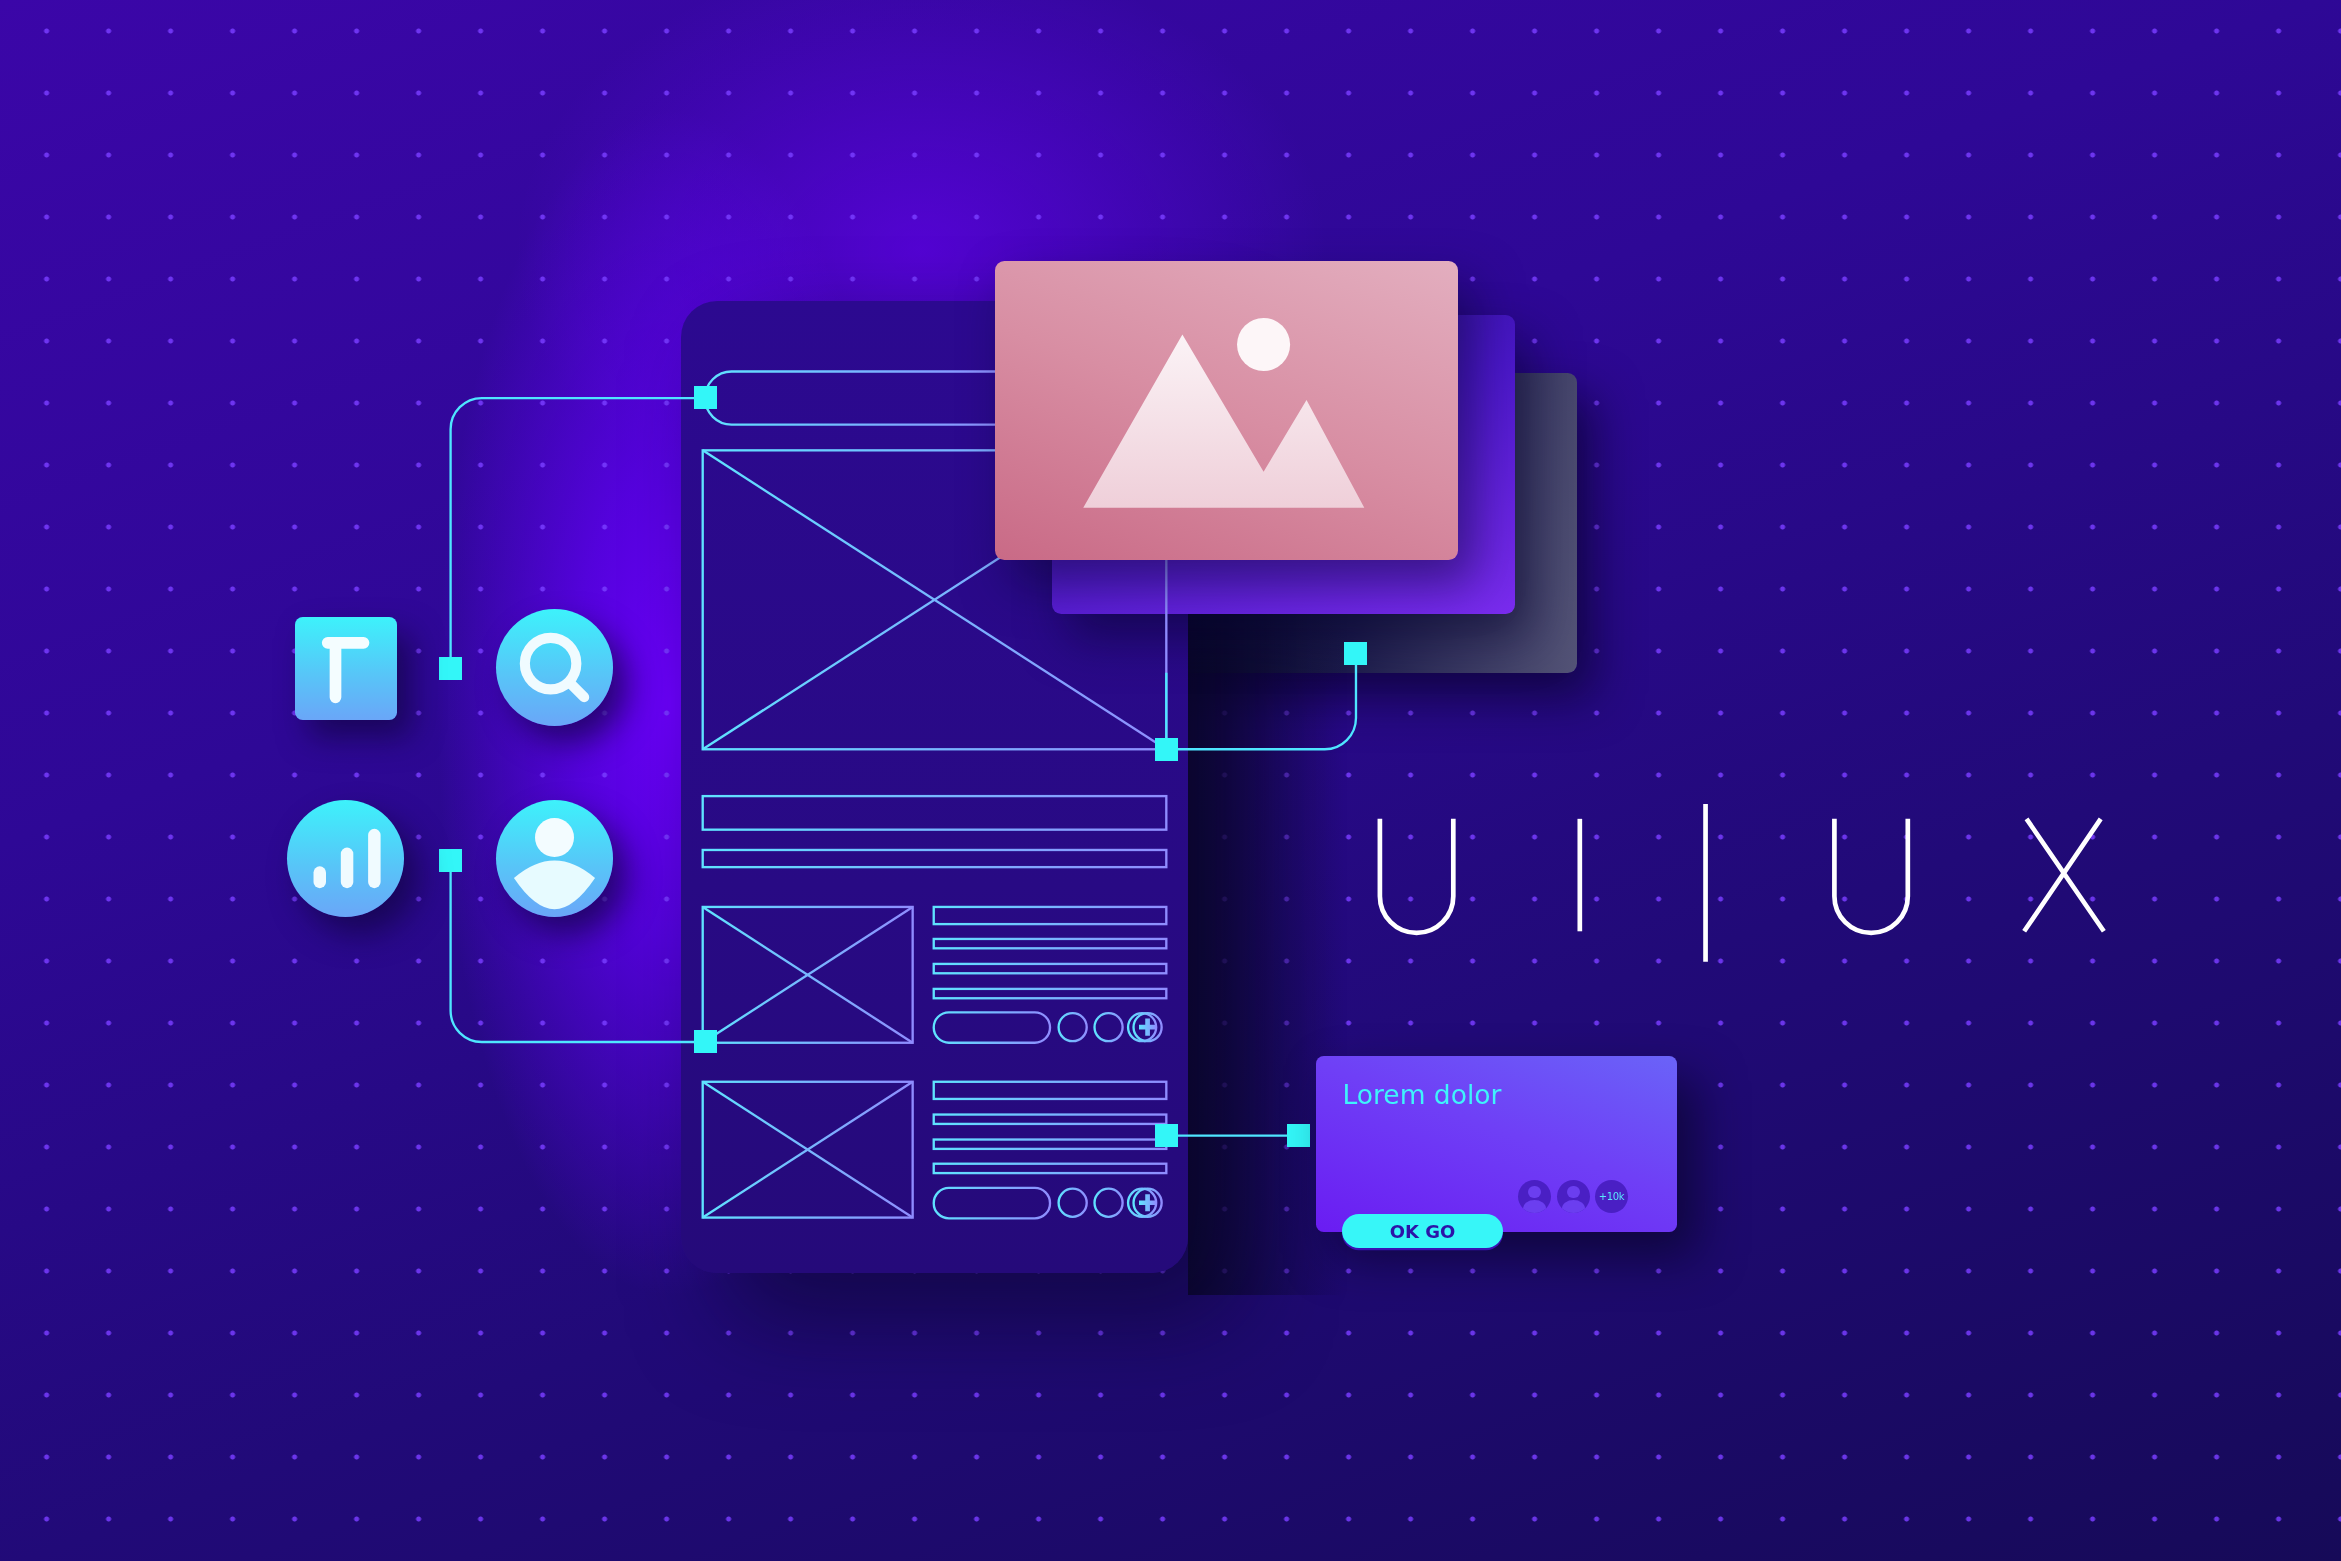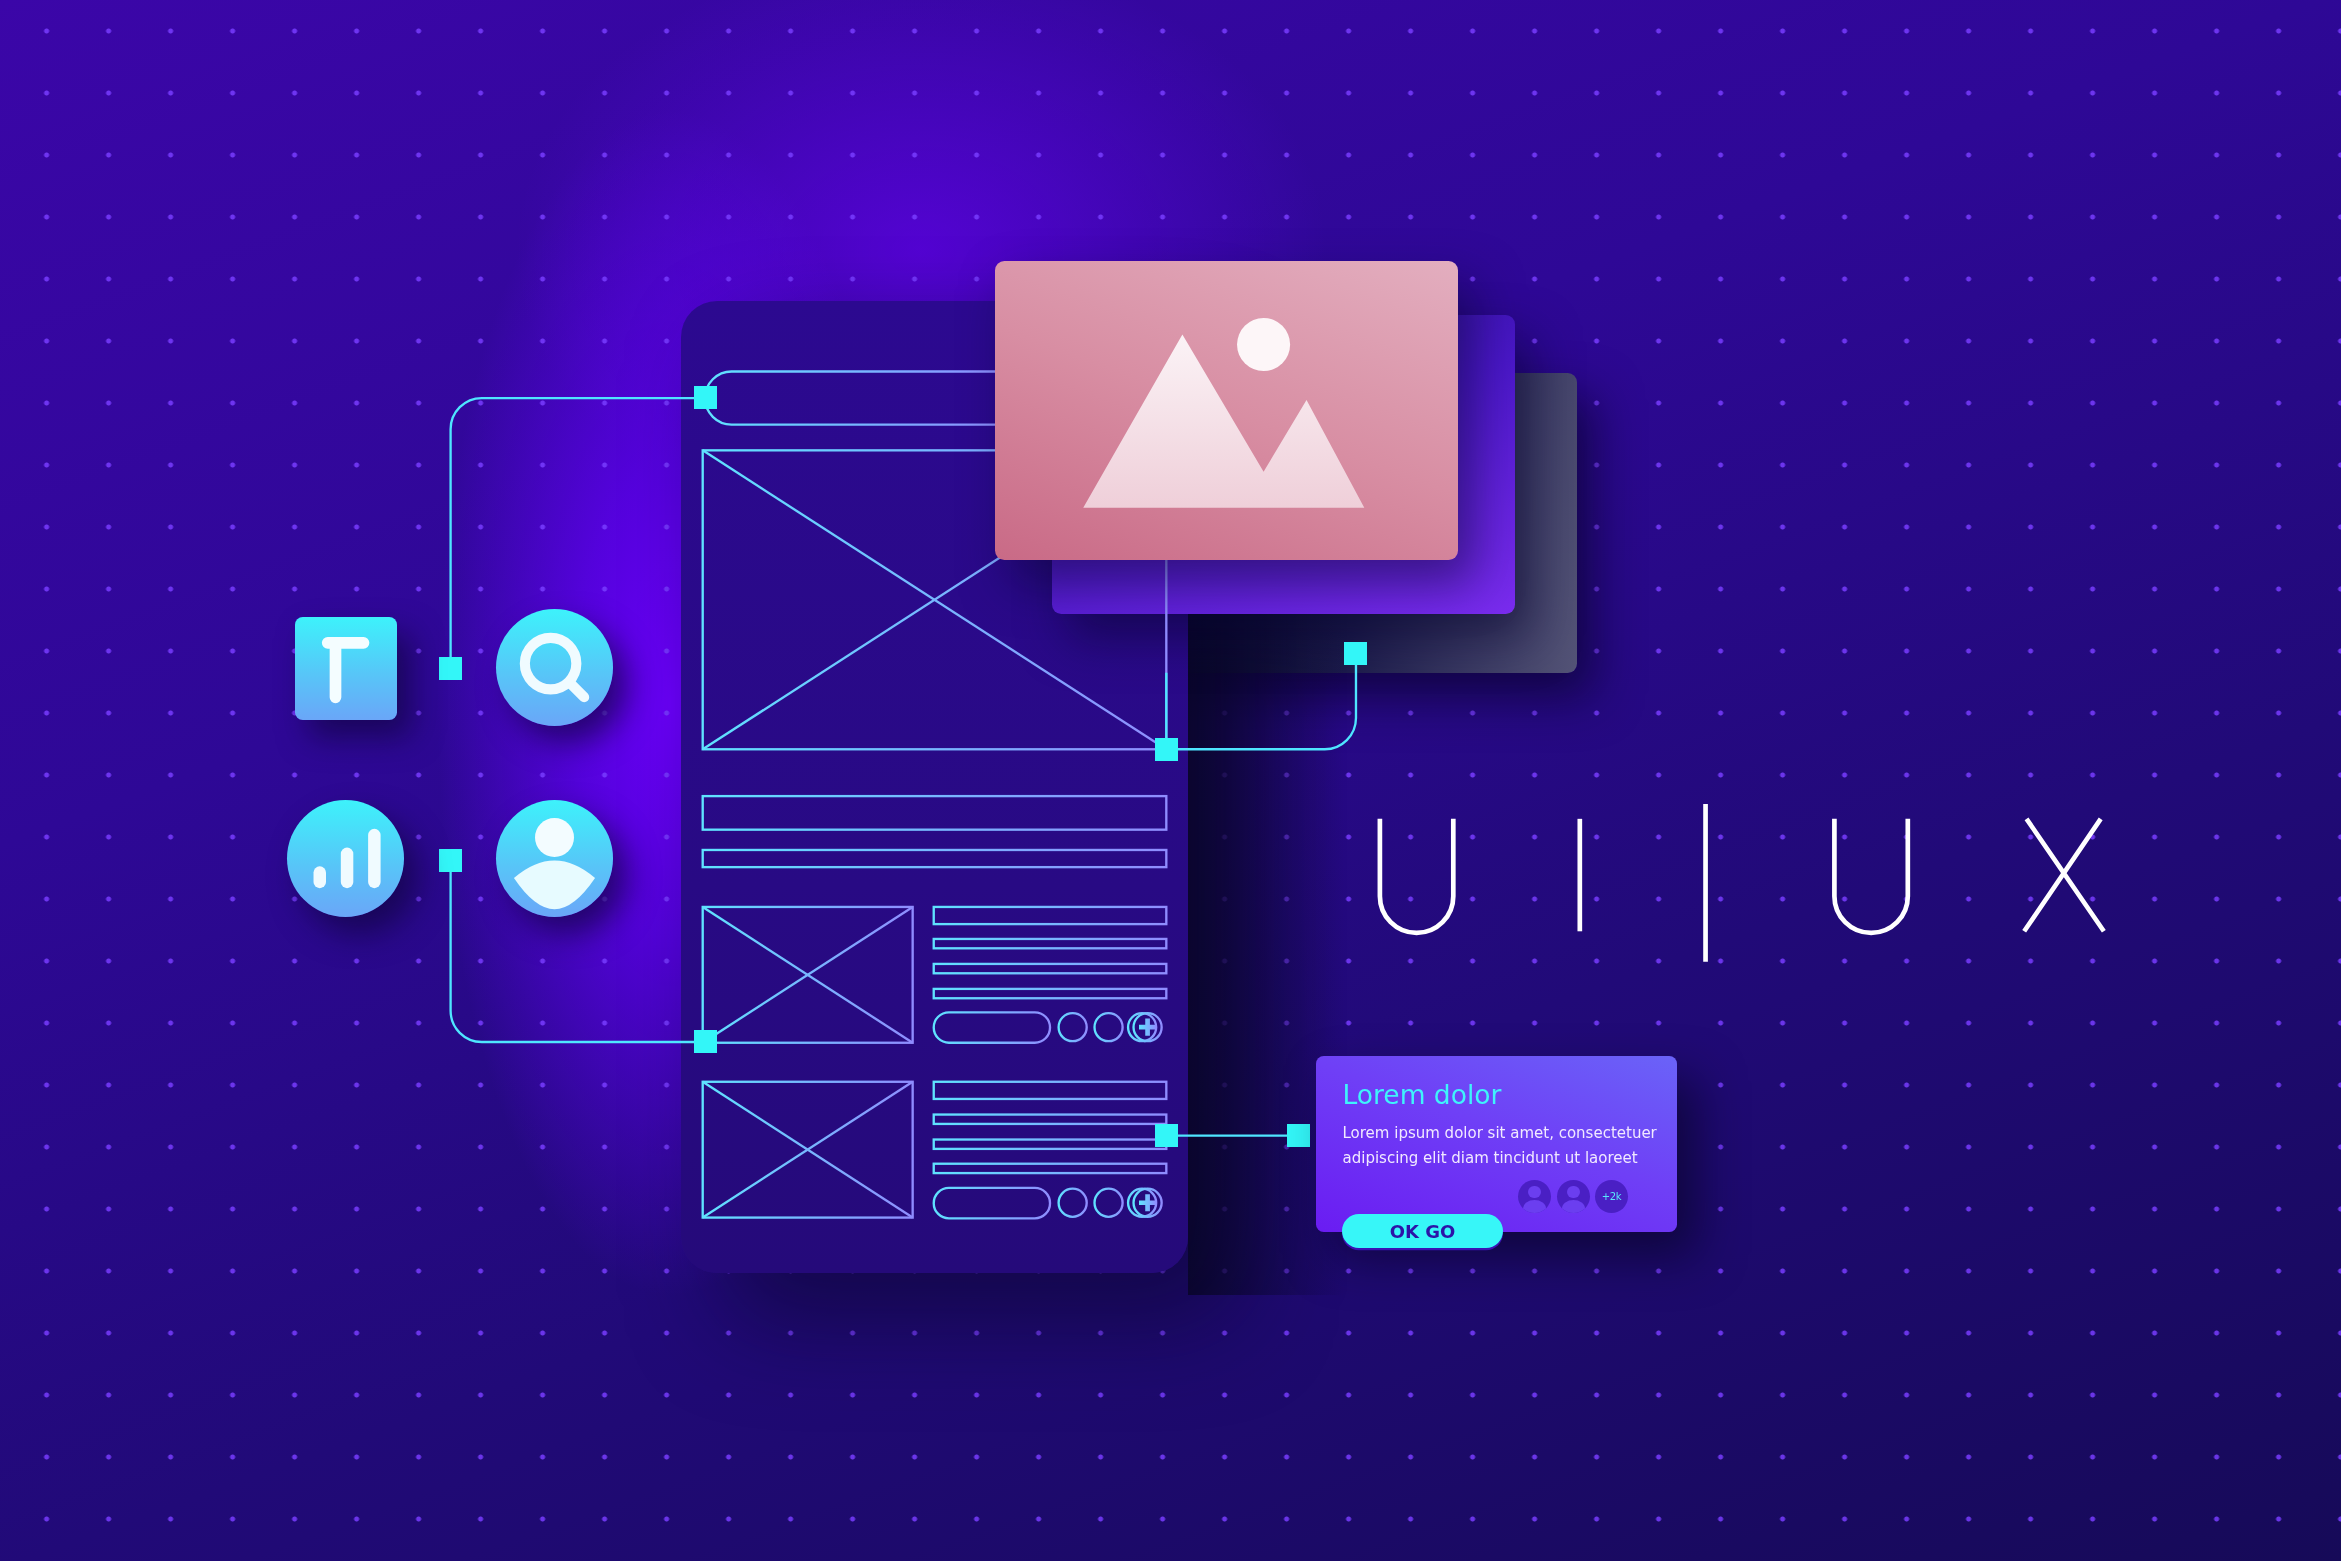--- a/index.html
+++ b/index.html
@@ -178,29 +178,25 @@
       <path d="M28 19 V118 A47 47 0 0 0 122 118 V19"></path>
       <path d="M284 19 V163"></path>
       <path d="M445 0 V202"></path>
       <path d="M610 19 V118 A47 47 0 0 0 704 118 V19"></path>
       <path d="M856 19 L955 163 M951 19 L853 163"></path>
     </g>
   </svg>
 
   <div id="info-card" class="abs">
     <div id="info-title">Lorem dolor</div>
-    <div id="info-body">
-      <div>Lorem ipsum dolor sit amet, consectetuer</div>
-      <div>adipiscing elit diam tincidunt ut laoreet</div>
-    </div>
     <button id="ok-btn">OK GO</button>
     <div class="avatar" style="left:202px;">
       <div class="head"></div>
       <div class="body"></div>
     </div>
     <div class="avatar" style="left:241px;">
       <div class="head"></div>
       <div class="body"></div>
     </div>
-    <div class="avatar" id="avatar-count" style="left:279px;">+2k</div>
+    <div class="avatar" id="avatar-count" style="left:279px;">+10k</div>
   </div>
 </div>
 
 
 </body></html>

